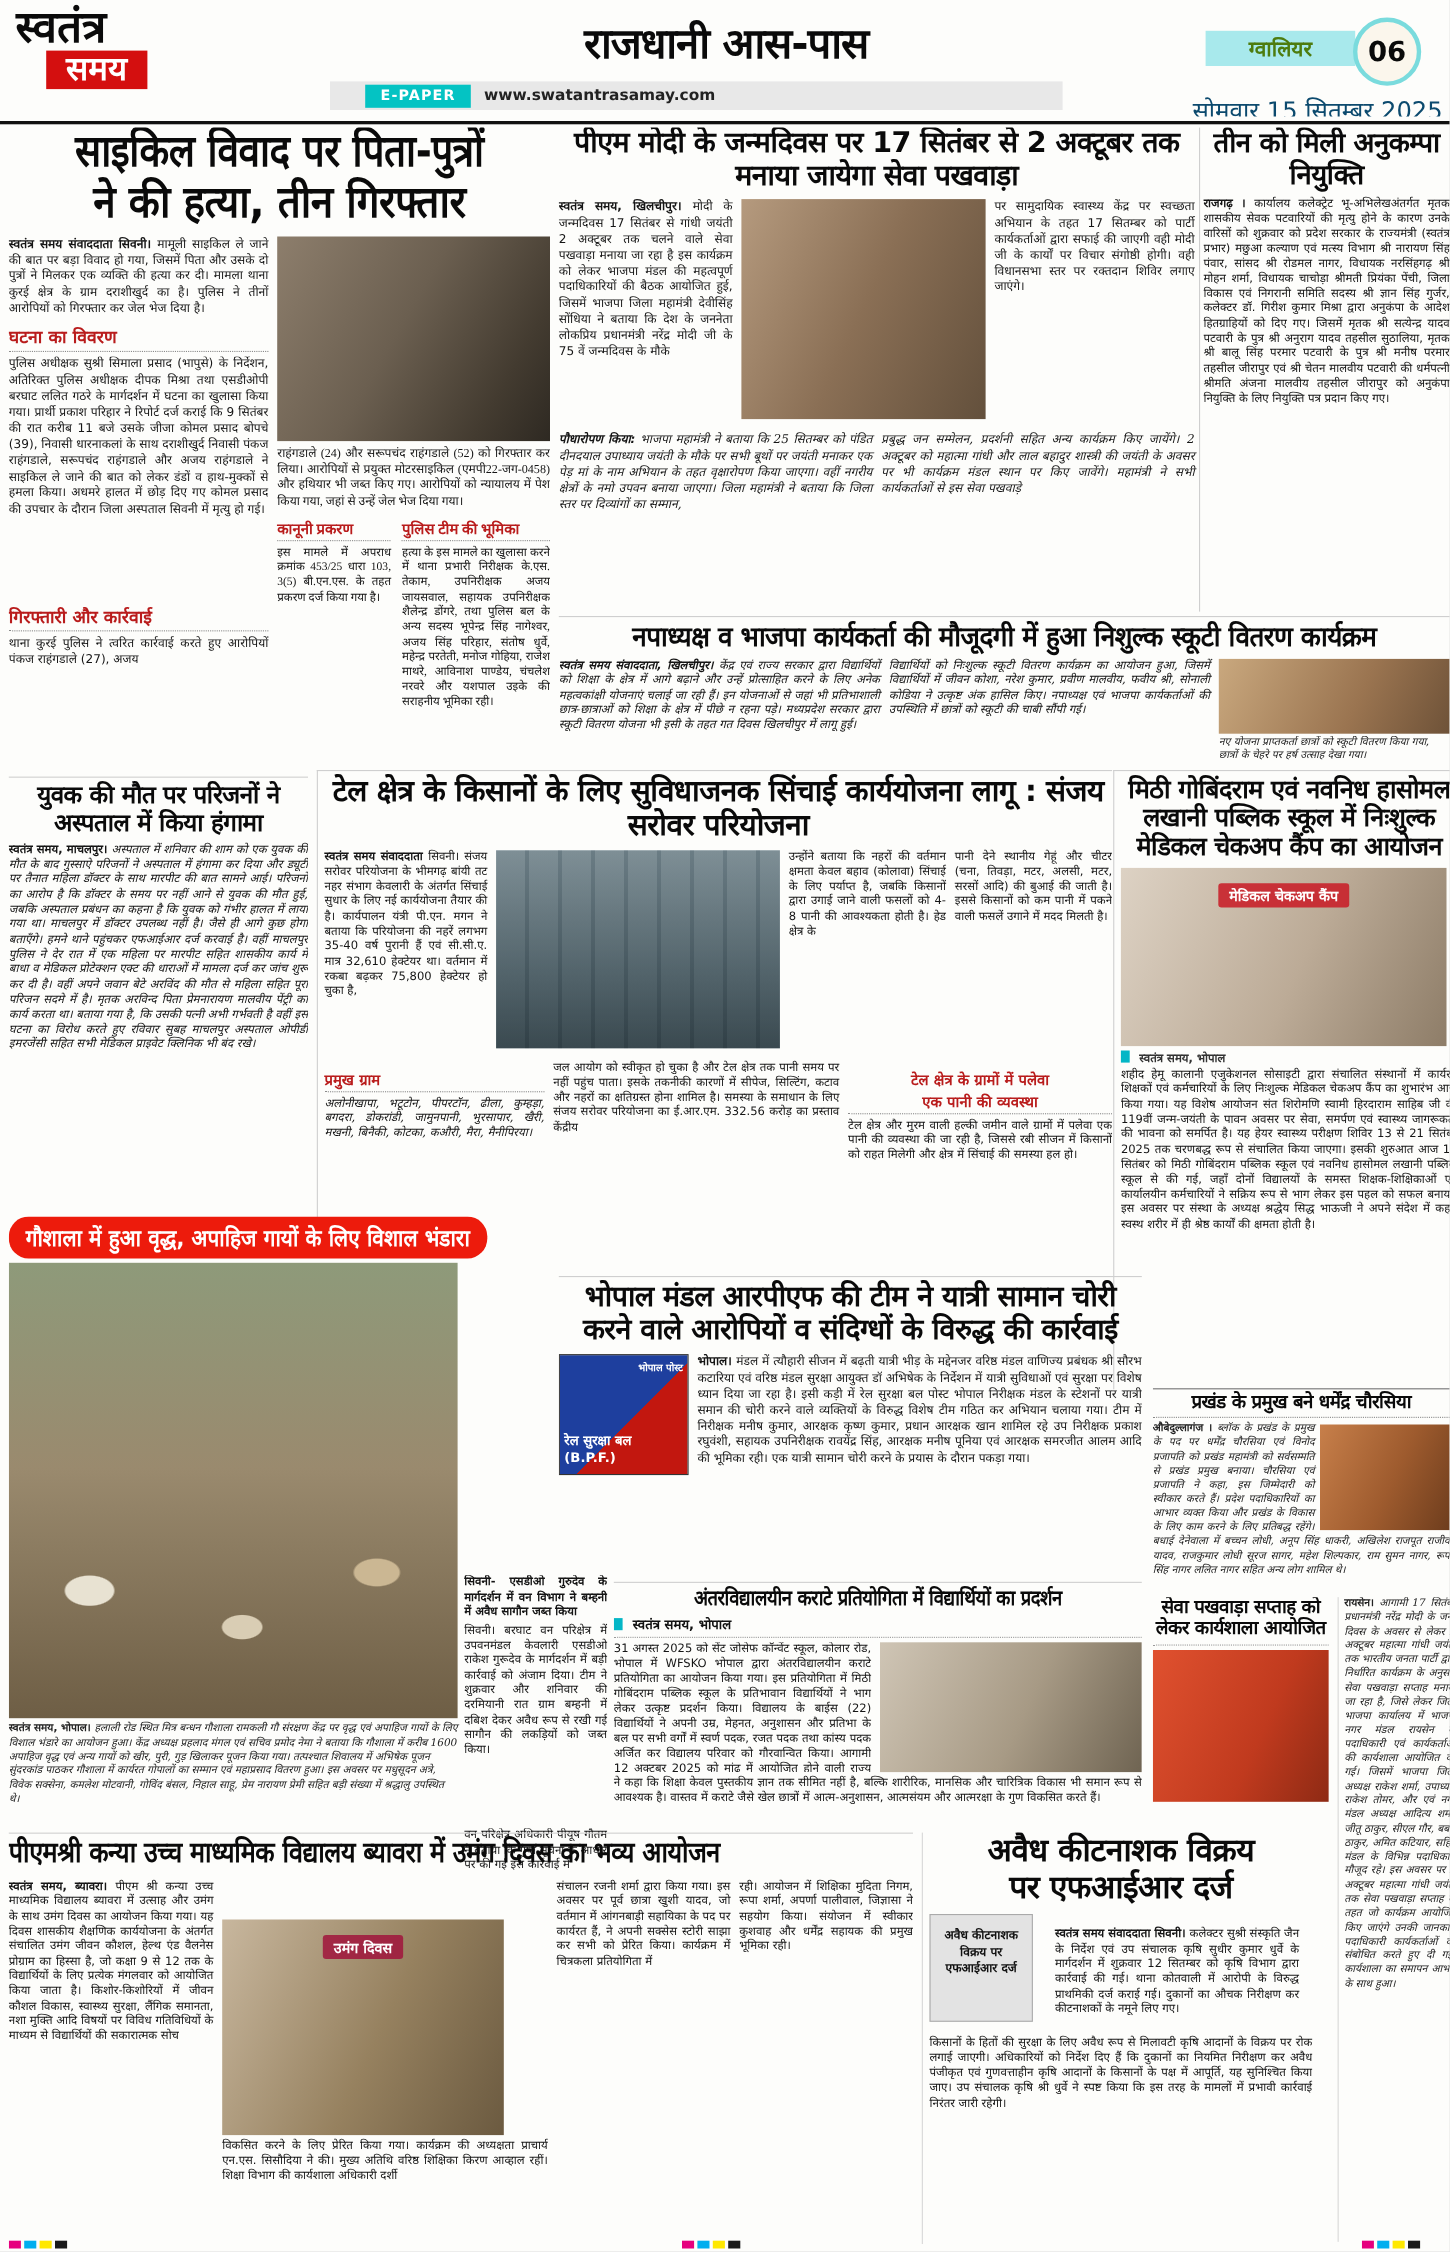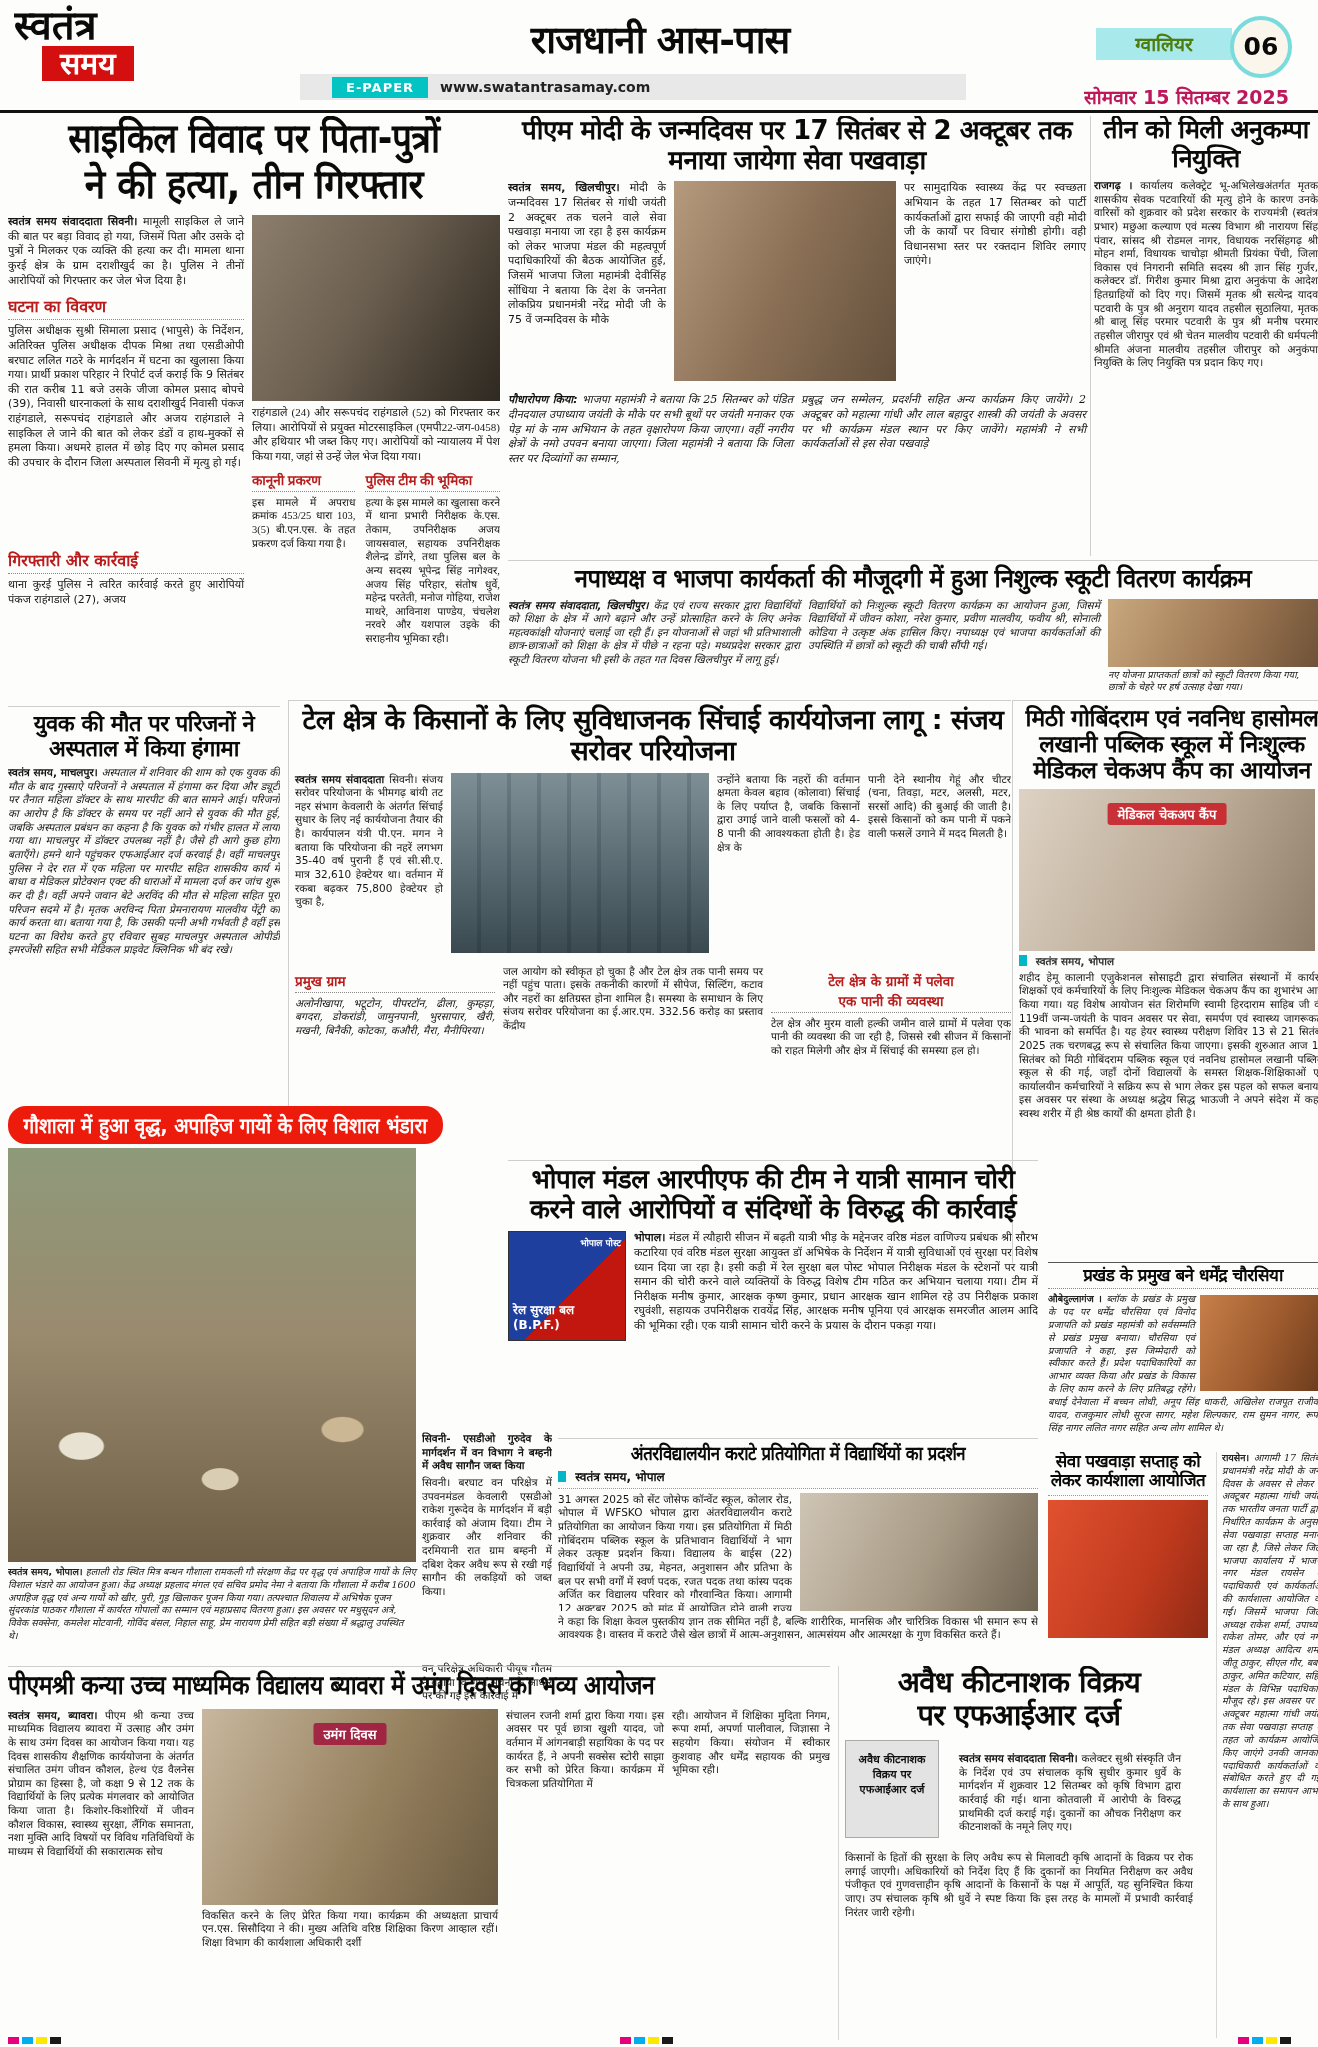--- a/index.html
+++ b/index.html
@@ -58,21 +58,21 @@
       <span style="background:#04c3c3;color:#fff;font-weight:bold;font-size:13px;padding:3px 14px;margin-left:32px;letter-spacing:1px;"> E-PAPER</span>
       <span style="font-weight:bold;font-size:14px;color:#222;margin-left:12px;"> www.swatantrasamay.com</span>
     </div>
     <div class="blk" style="left:1096px;top:28px;width:136px;height:32px;background:#a8e9ec;display:flex;align-items:center;justify-content:center;">
       <span style="font-weight:900;font-size:19px;color:#4d7c0f;"> ग्वालियर</span>
     </div>
     <div class="blk ctr" style="left:1230px;top:16px;width:54px;height:54px;border:4px solid #7adbdd;border-radius:50%;background:#fbf6ec;line-height:54px;">
       <span style="font-weight:900;font-size:25px;color:#0a0a0a;"> 06</span>
     </div>
     <div class="blk" style="left:1084px;top:84px;width:230px;height:22px;">
-      <span style="font-weight:700;font-size:19px;color:#be185d;"> सोमवार 15 सितम्बर 2025</span>
+      <span style="font-weight:400;font-size:22px;color:#0c4a6e;"> सोमवार 15 सितम्बर 2025</span>
     </div>
   </div>
 
   <div class="blk" style="left:8px;top:116px;width:492px;height:584px;">
     <div class="hl ctr fit" style="font-size:40px;transform:scaleX(0.88);"> साइकिल विवाद पर पिता-पुत्रों</div>
     <div class="hl ctr fit" style="font-size:40px;transform:scaleX(0.92);margin-bottom:8px;"> ने की हत्या, तीन गिरफ्तार</div>
     <div class="row">
       <div style="width:236px;flex:none;">
         <p class="body11 j" style="margin:0;">
           <span class="b">स्वतंत्र समय संवाददाता सिवनी। </span>
@@ -259,21 +259,21 @@
     <div class="hl fit" style="font-size:26px;transform:scaleX(0.88);transform-origin:0 50%;margin-bottom:8px;"> पीएमश्री कन्या उच्च माध्यमिक विद्यालय ब्यावरा में उमंग दिवस का भव्य आयोजन</div>
     <div class="row">
       <div style="width:186px;flex:none;">
         <p class="body10 j" style="margin:0;">
           <span class="b">स्वतंत्र समय, ब्यावरा। </span>
           <span> पीएम श्री कन्या उच्च माध्यमिक विद्यालय ब्यावरा में उत्साह और उमंग के साथ उमंग दिवस का आयोजन किया गया। यह दिवस शासकीय शैक्षणिक कार्ययोजना के अंतर्गत संचालित उमंग जीवन कौशल, हेल्थ एंड वैलनेस प्रोग्राम का हिस्सा है, जो कक्षा 9 से 12 तक के विद्यार्थियों के लिए प्रत्येक मंगलवार को आयोजित किया जाता है।</span>
           <span> किशोर-किशोरियों में जीवन कौशल विकास, स्वास्थ्य सुरक्षा, लैंगिक समानता, नशा मुक्ति आदि विषयों पर विविध गतिविधियों के माध्यम से विद्यार्थियों की सकारात्मक सोच</span>
         </p>
       </div>
       <div style="width:296px;flex:none;">
-        <div class="photo ph-umang" style="width:296px;height:196px;">
+        <div class="photo ph-umang" style="width:256px;height:196px;margin-top:36px;">
           <div class="overlay-label" style="background:rgba(160,20,60,.85);"> उमंग दिवस</div>
         </div>
         <p class="body10 j" style="margin:4px 0 0;"> विकसित करने के लिए प्रेरित किया गया। कार्यक्रम की अध्यक्षता प्राचार्य एन.एस. सिसौदिया ने की। मुख्य अतिथि वरिष्ठ शिक्षिका किरण आव्हाल रहीं। शिक्षा विभाग की कार्यशाला अधिकारी दर्शी</p>
       </div>
       <p class="body10 j" style="margin:0;flex:1;"> संचालन रजनी शर्मा द्वारा किया गया। इस अवसर पर पूर्व छात्रा खुशी यादव, जो वर्तमान में आंगनबाड़ी सहायिका के पद पर कार्यरत हैं, ने अपनी सक्सेस स्टोरी साझा कर सभी को प्रेरित किया। कार्यक्रम में चित्रकला प्रतियोगिता में</p>
       <p class="body10 j" style="margin:0;flex:1;"> रही। आयोजन में शिक्षिका मुदिता निगम, रूपा शर्मा, अपर्णा पालीवाल, जिज्ञासा ने सहयोग किया। संयोजन में स्वीकार कुशवाह और धर्मेंद्र सहायक की प्रमुख भूमिका रही।</p>
     </div>
   </div>
 
   <div class="blk" style="left:838px;top:1666px;width:348px;height:374px;border-left:1px solid #d7d7d7;padding-left:6px;">

